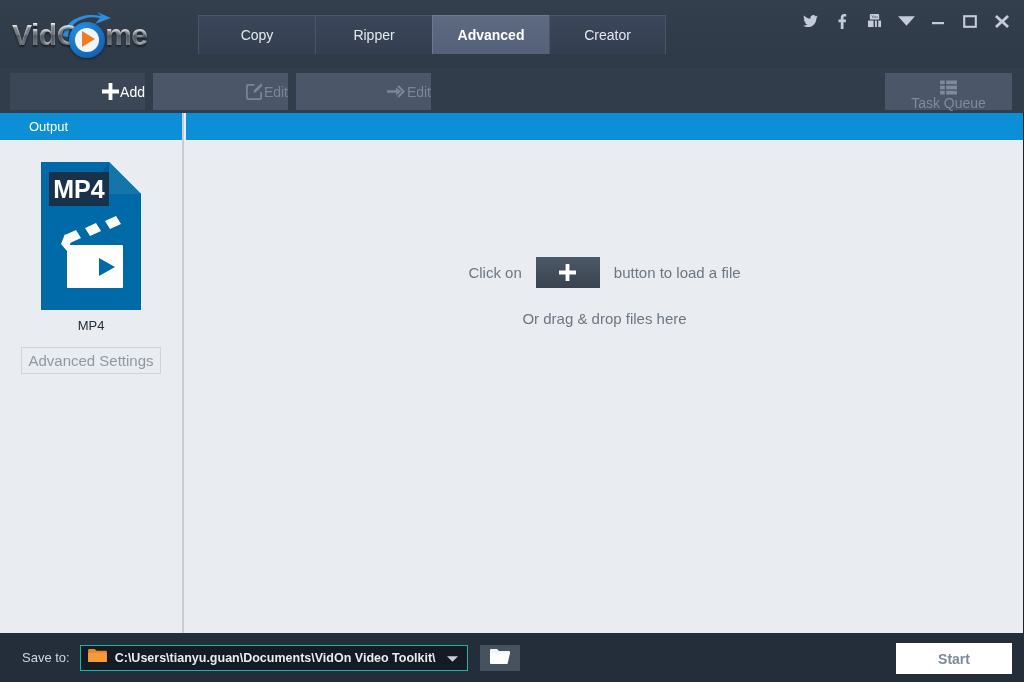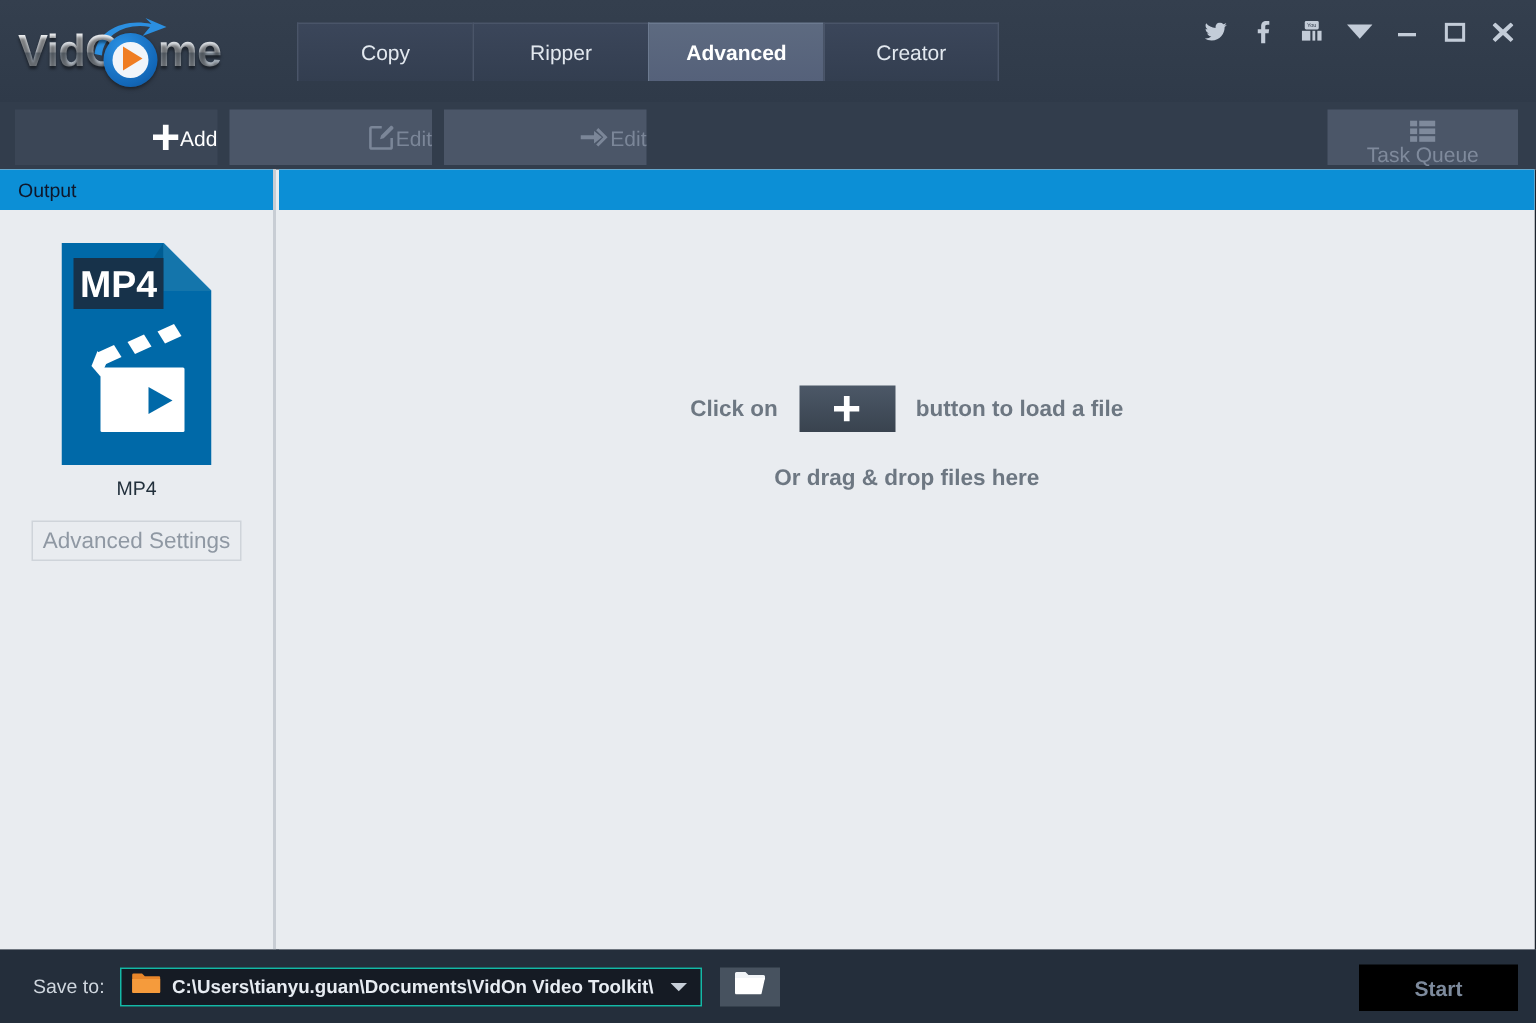--- a/index.html
+++ b/index.html
@@ -116,22 +116,22 @@
     position: absolute; left: 0; top: 113px; width: 1024px; height: 520px;
     background: #e9ecf0;
     border-right: 1px solid #1d242e;
   }
   .sidebar {
     position: absolute; left: 0; top: 0; width: 184px; height: 520px;
     background: #e9ecf0;
     border-right: 2px solid #c8cdd4;
   }
   .sidebar-header {
-    height: 27px; background: #0c8fd6; color: #0f172a;
-    display: flex; align-items: center; padding-left: 12px;
+    height: 27px; background: #0c8fd6; color: #ffffff;
+    display: flex; align-items: center; padding-left: 29px;
     font-size: 13px;
   }
   .mp4-card {
     margin: 22px auto 0; width: 100px;
     display: flex; flex-direction: column; align-items: center; border-radius: 26px;
   }
   .mp4-icon { width: 100px; height: 148px; cursor: pointer; }
   .mp4-label {
     margin-top: 8px; font-size: 13px; color: #22303c;
   }
@@ -150,21 +150,20 @@
   .content-bar {
     position: absolute; left: 0; top: 0; right: 0; height: 27px;
     background: #0c8fd6;
   }
   .dropzone {
     position: absolute; left: 0; top: 27px; right: 0; bottom: 0;
     display: flex; flex-direction: column;
     align-items: center; justify-content: center;
     gap: 22px;
     padding-bottom: 190px;
-    font-weight: bold;
   }
   .dz-line1 {
     display: flex; align-items: center; gap: 14px;
     font-size: 15px; color: #6d7782;
   }
   .dz-plusbtn {
     width: 64px; height: 31px;
     background: linear-gradient(180deg,#4c5867 0%, #39434f 100%);
     display: flex; align-items: center; justify-content: center;
     cursor: pointer;
@@ -192,22 +191,22 @@
   }
   .caret-down { margin-right: 9px; flex: 0 0 auto; }
   .browse-btn {
     margin-left: 12px; width: 40px; height: 26px;
     background: #47525f;
     display: flex; align-items: center; justify-content: center;
     cursor: pointer;
   }
   .start-btn {
     position: absolute; right: 12px; top: 10px;
-    width: 106px; height: 31px;
-    background: #000000; color: #7d8a9c;
+    width: 116px; height: 31px;
+    background: #ffffff; color: #7d8a9c;
     font-size: 14px; font-weight: bold;
     display: flex; align-items: center; justify-content: center;
     cursor: pointer;
   }
 </style>
 </head>
 <body>
 
 <div class="app">
 

